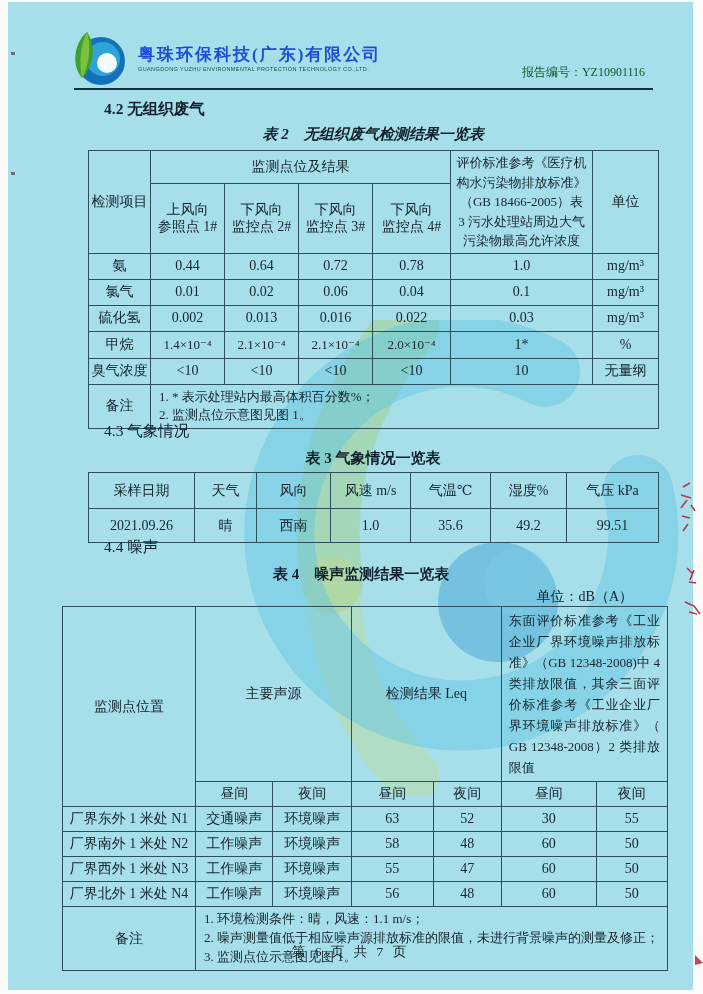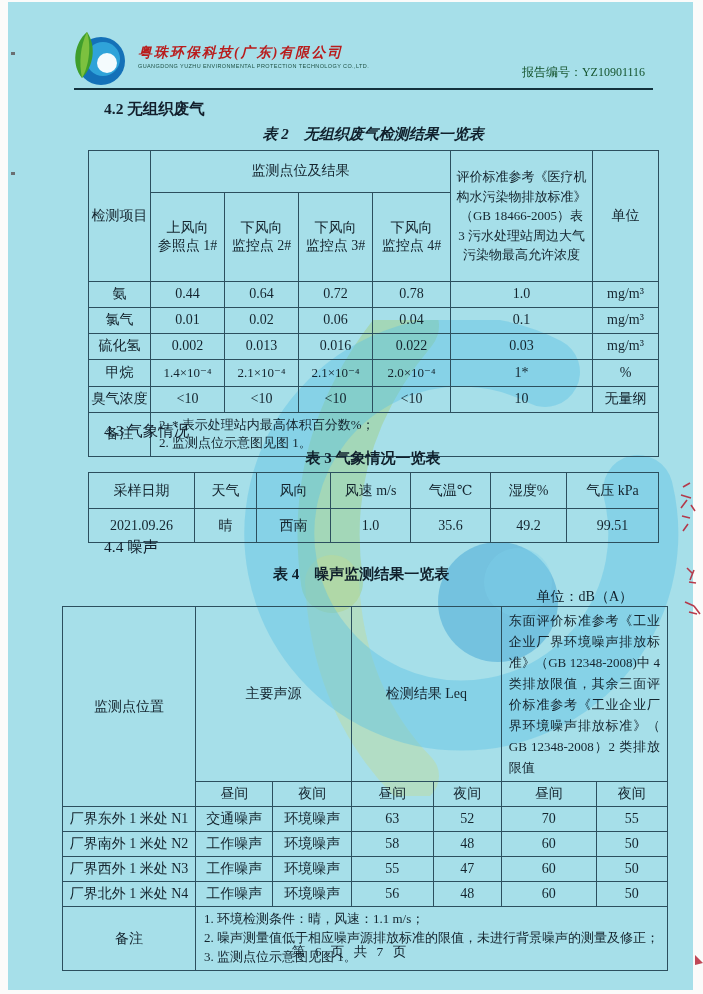--- a/index.html
+++ b/index.html
@@ -3,36 +3,36 @@
 <meta charset="utf-8">
 <style>
   html,body{margin:0;padding:0;background:#e8e8e8;}
   .scan{position:relative;width:703px;height:994px;background:#fbfbfa;overflow:hidden;
         font-family:"Liberation Serif","DejaVu Serif",serif;color:#16272f;}
   .page{position:absolute;left:8px;top:2px;right:10px;bottom:4px;background:#a6dfe9;overflow:hidden;}
 
   
   .hdr-logo{position:absolute;left:62px;top:28px;width:58px;height:58px;}
   .hdr-co{position:absolute;left:130px;top:44px;line-height:1;}
-  .co-cn{font-size:14px;font-weight:bold;font-style:italic;letter-spacing:2px;color:#b91c1c;}
+  .co-cn{font-size:17px;font-weight:bold;letter-spacing:2px;color:#1d4ed8;}
   .co-en{font-size:5.5px;letter-spacing:.4px;color:#1d4f42;margin-top:4px;font-style:normal;
          font-family:"Liberation Sans",sans-serif;}
   .hdr-repno{position:absolute;right:48px;top:62px;font-size:12px;color:#14532d;font-family:Liberation Serif, serif;}
   .hdr-rule{position:absolute;left:66px;right:40px;top:86px;border-top:2px solid #13313d;}
 
   
   .sec{position:absolute;left:96px;font-size:15.5px;color:#121f2c;}
   .ttl{position:absolute;text-align:center;font-weight:bold;font-size:15px;color:#10202c;}
   .unitnote{position:absolute;font-size:14px;color:#10202c;}
   table{border-collapse:collapse;table-layout:fixed;background:transparent;}
   td{border:1px solid #2c4f5e;font-size:14px;text-align:center;vertical-align:middle;
      padding:1px 2px;color:#14242e;overflow:hidden;}
   .outer{border:1.8px solid #24454f;}
   .pre{white-space:pre-line;line-height:1.25;}
-  .std{font-size:13px;line-height:1.5;text-align:center;padding:16px 5px;}
+  .std{font-size:13px;line-height:1.5;text-align:center;padding:2px 5px;}
   .rmk{text-align:left;font-size:13px;line-height:1.45;padding:3px 8px;}
   .rmk div{white-space:nowrap;}
   .footer{position:absolute;left:0;right:0;top:941px;text-align:center;font-size:13.5px;
           letter-spacing:3px;color:#13232e;}
 
   
   #t2{position:absolute;left:80px;top:148px;}
   #t3{position:absolute;left:80px;top:470px;}
   #t4{position:absolute;left:54px;top:604px;}
   #t2ttl{left:80px;width:570px;top:123px;font-style:italic;}
@@ -145,21 +145,21 @@
         <td>&lt;10</td>
         <td>&lt;10</td>
         <td>&lt;10</td>
         <td>&lt;10</td>
         <td>10</td>
         <td>无量纲</td>
       </tr>
       <tr style="height:38px">
         <td>备注</td>
         <td colspan="6" class="rmk">
-          <div>2. * 表示处理站内最高体积百分数%；</div>
+          <div>1. * 表示处理站内最高体积百分数%；</div>
           <div>2. 监测点位示意图见图 1。</div>
         </td>
       </tr>
     </tbody>
       </table>
 
     <div class="sec" id="s43">4.3  气象情况</div>
     <div class="ttl" id="t3ttl">表 3 气象情况一览表</div>
 
     <table id="t3" class="outer">
@@ -222,21 +222,21 @@
         <td>夜间</td>
         <td>昼间</td>
         <td>夜间</td>
       </tr>
       <tr style="height:25px">
         <td>厂界东外 1 米处 N1</td>
         <td>交通噪声</td>
         <td>环境噪声</td>
         <td>63</td>
         <td>52</td>
-        <td>70</td>
+        <td>30</td>
         <td>55</td>
       </tr>
       <tr style="height:25px">
         <td>厂界南外 1 米处 N2</td>
         <td>工作噪声</td>
         <td>环境噪声</td>
         <td>58</td>
         <td>48</td>
         <td>60</td>
         <td>50</td>

